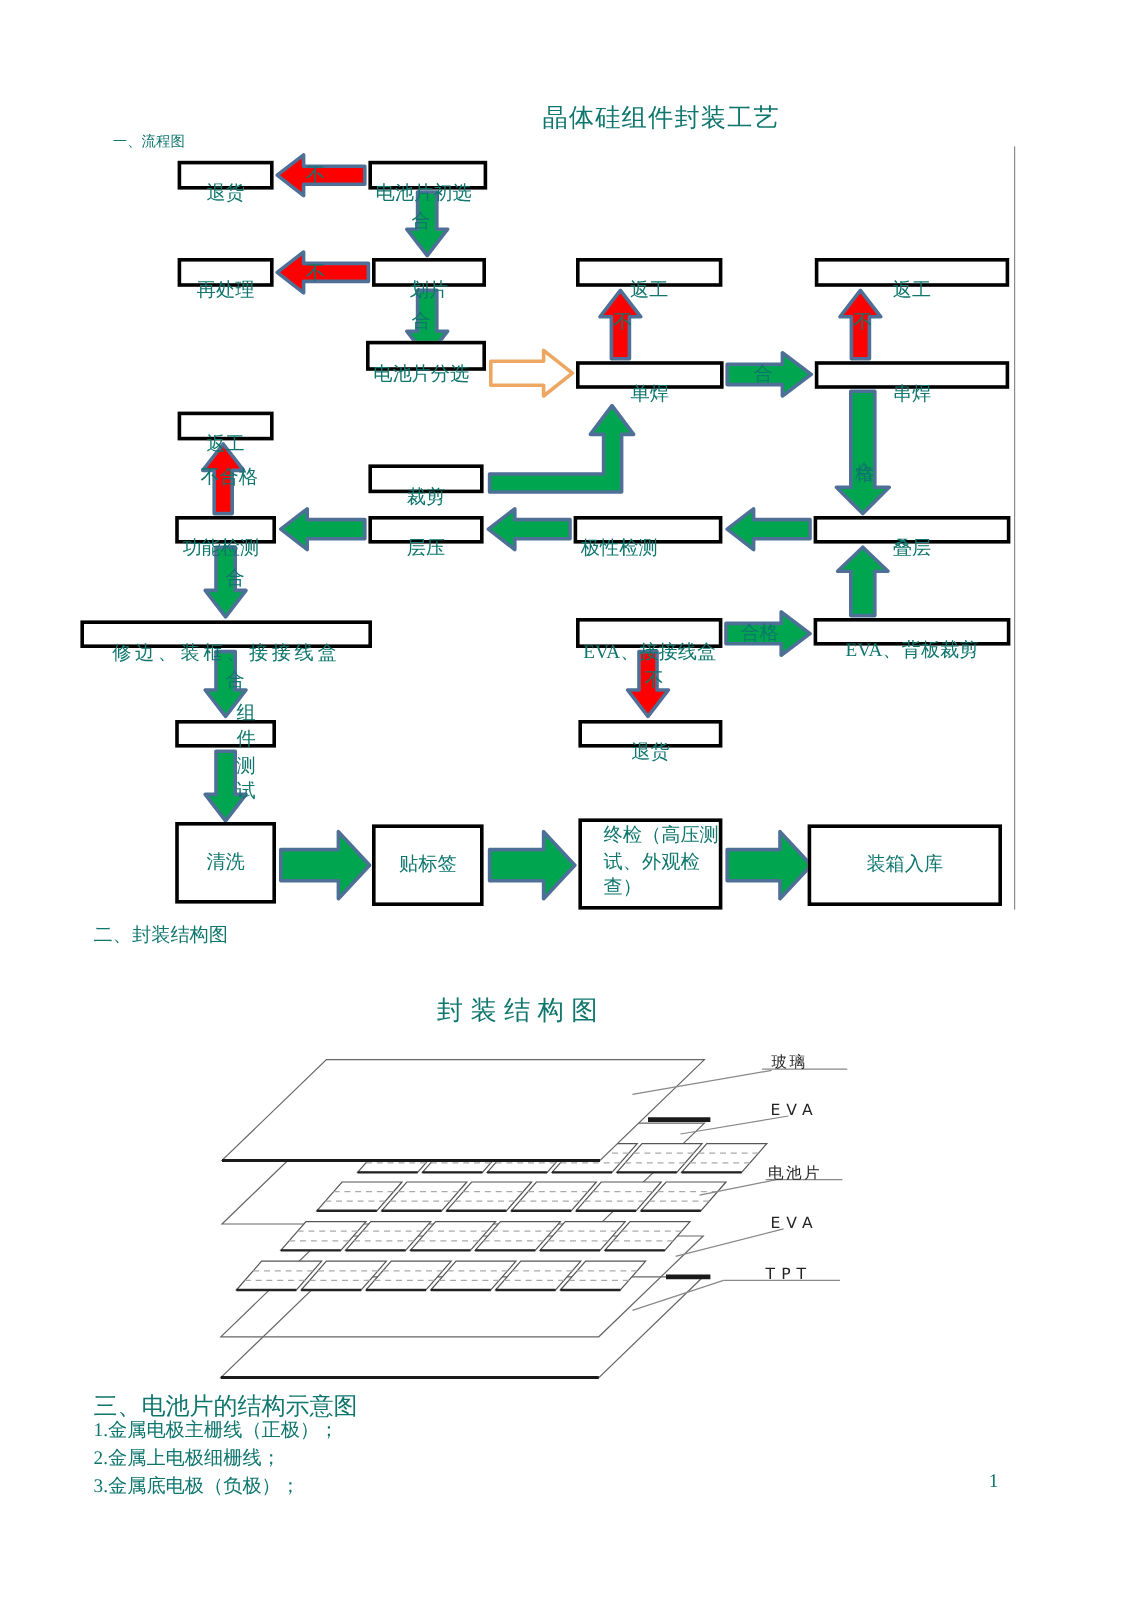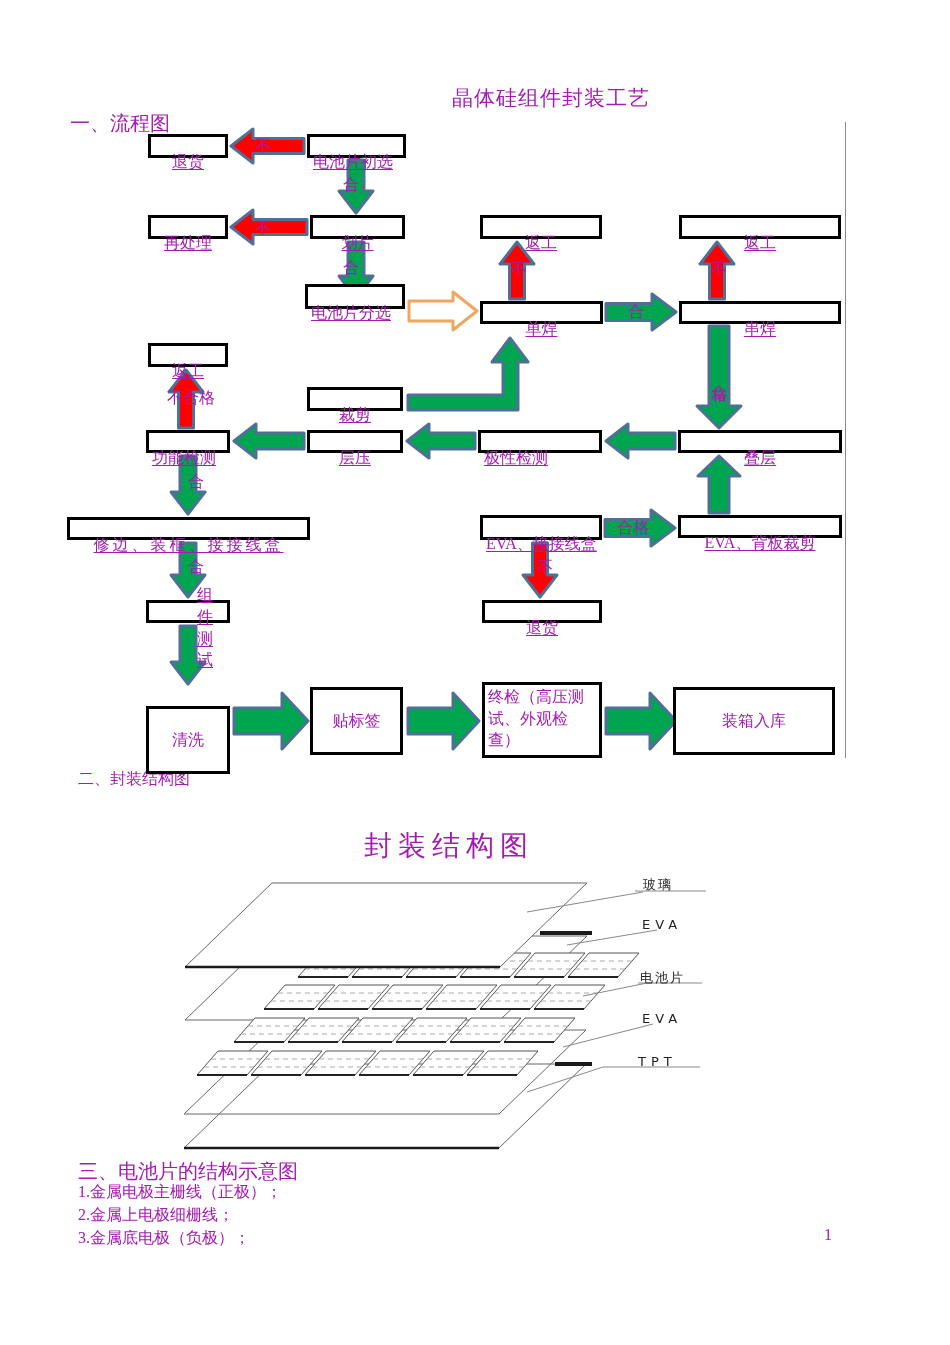--- a/index.html
+++ b/index.html
@@ -1,37 +1,37 @@
 <!DOCTYPE html>
 <html><head>
 <meta charset="utf-8">
 <style>
   html,body{margin:0;padding:0;background:#ffffff;}
   #page{position:relative;width:950px;height:1345px;background:#fff;overflow:hidden;
-        font-family:"Liberation Serif","DejaVu Serif",serif;color:#a21caf;}
+        font-family:"Liberation Serif","DejaVu Serif",serif;color:#0f766e;}
   .abs{position:absolute;}
   #flow-svg,#exploded-svg{position:absolute;left:0;}
   #flow-svg{top:0;z-index:1;}
   #exploded-svg{top:860px;z-index:1;}
   .fbox{position:absolute;z-index:2;box-sizing:border-box;background:#fff;border:3px solid #000;
         display:flex;align-items:center;justify-content:center;font-size:16px;line-height:1.35;}
   .fbox.left{justify-content:flex-start;padding-left:3px;}
-  .fbox.top{align-items:flex-start;padding-top:1px;}
+  .fbox.top{align-items:flex-start;padding-top:1px;justify-content:flex-end;}
   .fbox .txt{white-space:pre-line;}
-  .fbox.u .txt{text-decoration:underline;text-underline-offset:2px;margin-top:32px;}
+  .fbox.u .txt{text-underline-offset:2px;margin-top:32px;}
   .fbox.sp .txt{letter-spacing:3px;}
   .flabel{position:absolute;z-index:5;transform:translate(-50%,-50%);font-size:16px;white-space:nowrap;}
   .flabel.vert{writing-mode:vertical-rl;text-orientation:upright;letter-spacing:3px;}
   .h-title{position:absolute;left:452px;top:84px;font-size:21px;letter-spacing:1px;}
-  .h-sec1{position:absolute;left:70px;top:110px;font-size:20px;}
+  .h-sec1{position:absolute;left:94px;top:110px;font-size:12px;}
   .h-sec2{position:absolute;left:78px;top:769px;font-size:16px;}
   .h-sec3{position:absolute;left:78px;top:1158px;font-size:20px;}
   .note{position:absolute;left:78px;font-size:16px;}
   .pageno{position:absolute;left:824px;top:1226px;font-size:16px;}
-  .exp-title{position:absolute;left:364px;top:827px;font-size:28px;letter-spacing:6px;}
+  .exp-title{position:absolute;left:364px;top:827px;font-size:22px;letter-spacing:6px;}
   .vline{position:absolute;left:845px;top:122px;width:1px;height:636px;background:#8a8a8a;z-index:0;}
 </style>
 </head>
 <body>
 
 <div id="page">
   <div class="h-title">晶体硅组件封装工艺</div>
   <div class="h-sec1">一、流程图</div>
   <div class="vline"></div>
 
@@ -114,21 +114,21 @@
       </div>
       <div class="fbox u" style="left: 678px; top: 515px; width: 164px; height: 23px; text-align: right;">
         <span class="txt">EVA、背板裁剪</span>
       </div>
       <div class="fbox u left" style="left: 146px; top: 600px; width: 84px; height: 23px; padding-left: 48px;">
         <span class="txt">组件测试</span>
       </div>
       <div class="fbox u" style="left: 482px; top: 600px; width: 120px; height: 23px;">
         <span class="txt">退货</span>
       </div>
-      <div class="fbox" style="left: 146px; top: 706px; width: 84px; height: 68px;">
+      <div class="fbox" style="left: 146px; top: 685px; width: 84px; height: 68px;">
         <span class="txt">清洗</span>
       </div>
       <div class="fbox" style="left: 310px; top: 687px; width: 93px; height: 68px;">
         <span class="txt">贴标签</span>
       </div>
       <div class="fbox left top" style="left: 482px; top: 682px; width: 120px; height: 76px;">
         <span class="txt">终检（高压测
 试、外观检
 查）</span>
       </div>

